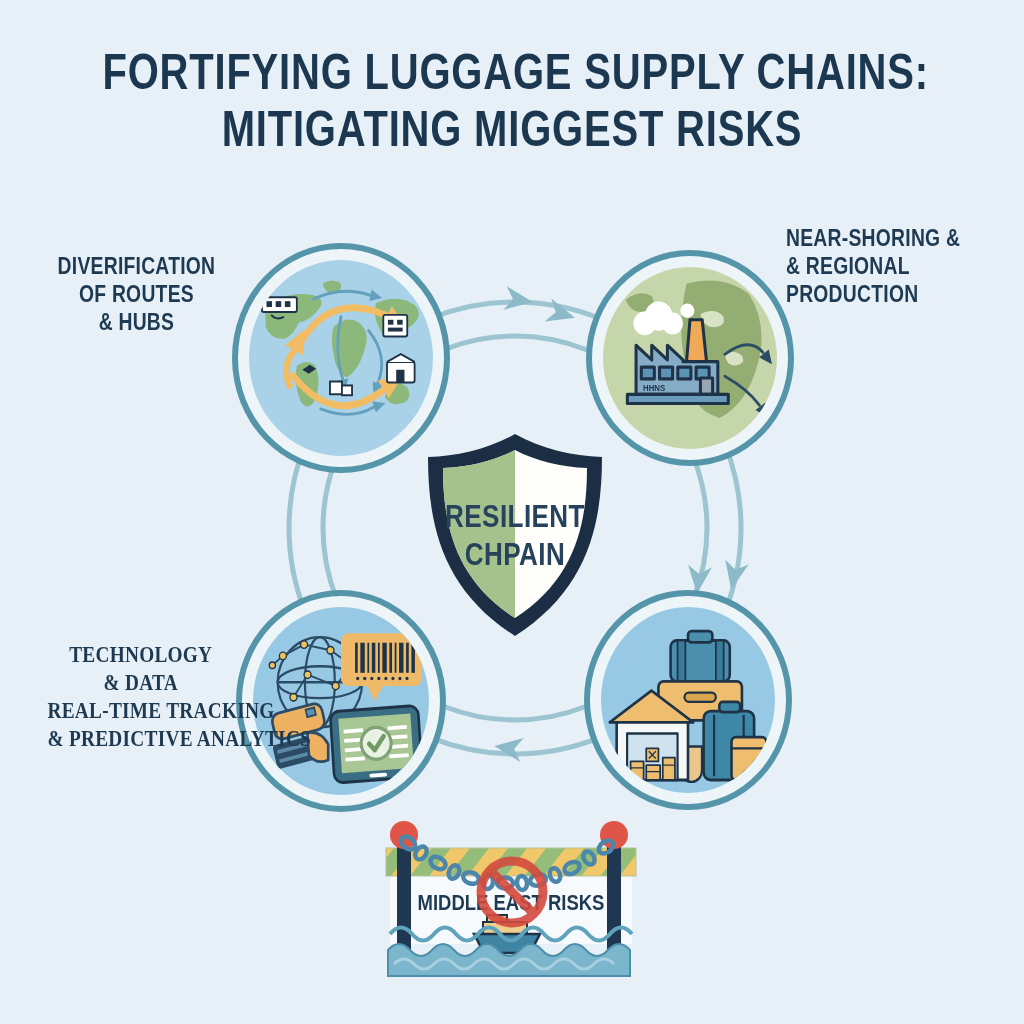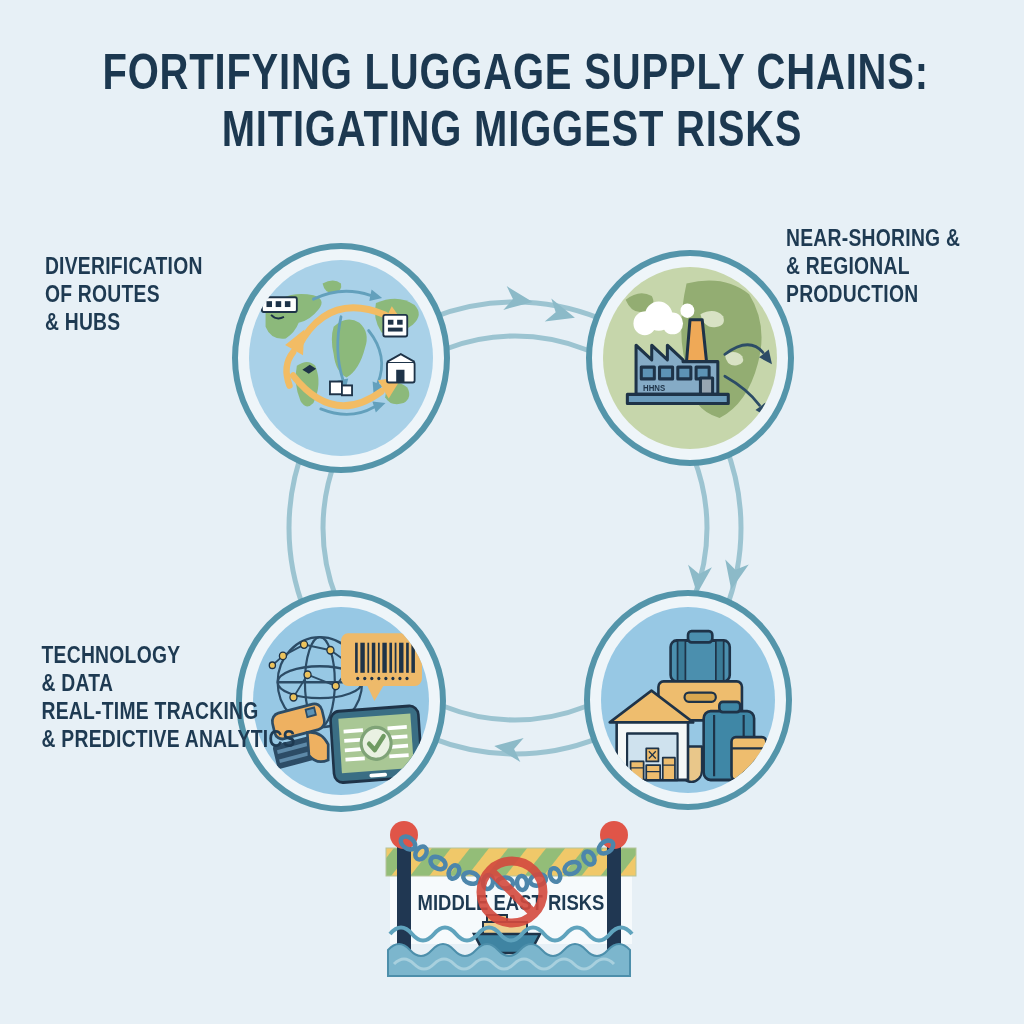--- a/index.html
+++ b/index.html
@@ -19,27 +19,27 @@
     background:#eef5f9;padding:11px;box-sizing:border-box;z-index:2;}
   .node-inner{width:100%;height:100%;border-radius:50%;overflow:hidden;text-decoration:underline;}
   .node-inner svg{display:block;width:100%;height:100%;}
   .node-tl{left:232px;top:243px;width:218px;height:230px;}
   .node-tr{left:586px;top:250px;width:208px;height:216px;}
   .node-bl{left:236px;top:590px;width:210px;height:222px;}
   .node-br{left:584px;top:590px;width:208px;height:220px;}
   
   .label{position:absolute;color:#1e3a52;font-weight:bold;font-size:23px;line-height:28px;z-index:3;}
   .label div{white-space:nowrap;letter-spacing:0.3px;}
-  .label-right{text-align:left;}
+  .label-right{text-align:center;}
   .label-right div{transform:scaleX(0.84);transform-origin:right center;}
   .label-left{text-align:left;}
   .label-left div{transform:scaleX(0.84);transform-origin:left center;}
   .label-tl{left:10px;top:252px;width:218px;}
   .label-tr{left:786px;top:224px;width:230px;}
-  .label-bl{left:6px;top:641px;width:222px;}
+  .label-bl{left:12px;top:641px;width:222px;font-family:Liberation Serif, serif;}
   .label-br{left:800px;top:641px;width:220px;}
   
   .shield-wrap{position:absolute;left:420px;top:430px;width:190px;height:212px;z-index:4;}
   .shield-wrap svg{position:absolute;left:0;top:0;}
   .shield-text{position:absolute;left:0;top:68px;width:190px;text-align:center;
     color:#27425c;font-weight:bold;font-size:31px;line-height:38px;}
   .shield-text div{transform:scaleX(0.84);transform-origin:center;white-space:nowrap;letter-spacing:0.5px;}
   
   .barrier{position:absolute;left:384px;top:812px;width:254px;height:172px;z-index:2;}
   .barrier svg{position:absolute;left:0;top:0;}
@@ -291,20 +291,36 @@
     <div>&amp; REGIONAL</div>
     <div>PRODUCTION</div>
   </div>
   <div class="label label-right label-bl">
     <div>TECHNOLOGY</div>
     <div>&amp; DATA</div>
     <div>REAL-TIME TRACKING</div>
     <div>&amp; PREDICTIVE ANALYTICS</div>
   </div>
 
+  <div class="shield-wrap">
+    <svg width="190" height="212" viewBox="0 0 190 212">
+      <defs>
+          <clipPath id="leftHalf">
+            <rect x="0" y="0" width="95" height="212"></rect>
+          </clipPath>
+        </defs>
+      <path d="M95,4 C122,19 152,26 182,27 C182,96 167,160 95,206 C23,160 8,96 8,27 C38,26 68,19 95,4 Z" fill="#1b2e44"></path>
+      <path d="M95,20 C116,31 141,37 167,38 C167,96 154,150 95,188 C36,150 23,96 23,38 C49,37 74,31 95,20 Z" fill="#fdfdf9"></path>
+      <path d="M95,20 C116,31 141,37 167,38 C167,96 154,150 95,188 C36,150 23,96 23,38 C49,37 74,31 95,20 Z" fill="#a5c28c" clip-path="url(#leftHalf)"></path>
+    </svg>
+    <div class="shield-text">
+      <div>RESILIENT</div>
+      <div>CHPAIN</div>
+    </div>
+  </div>
 
   <div class="barrier">
     <svg width="254" height="172" viewBox="0 0 254 172">
       <defs>
         <pattern id="stripes" width="30" height="30" patternUnits="userSpaceOnUse" patternTransform="rotate(38)">
           <rect width="30" height="30" fill="#f0c869"></rect>
           <rect width="15" height="30" fill="#93bd78"></rect>
         </pattern>
       </defs>
 

